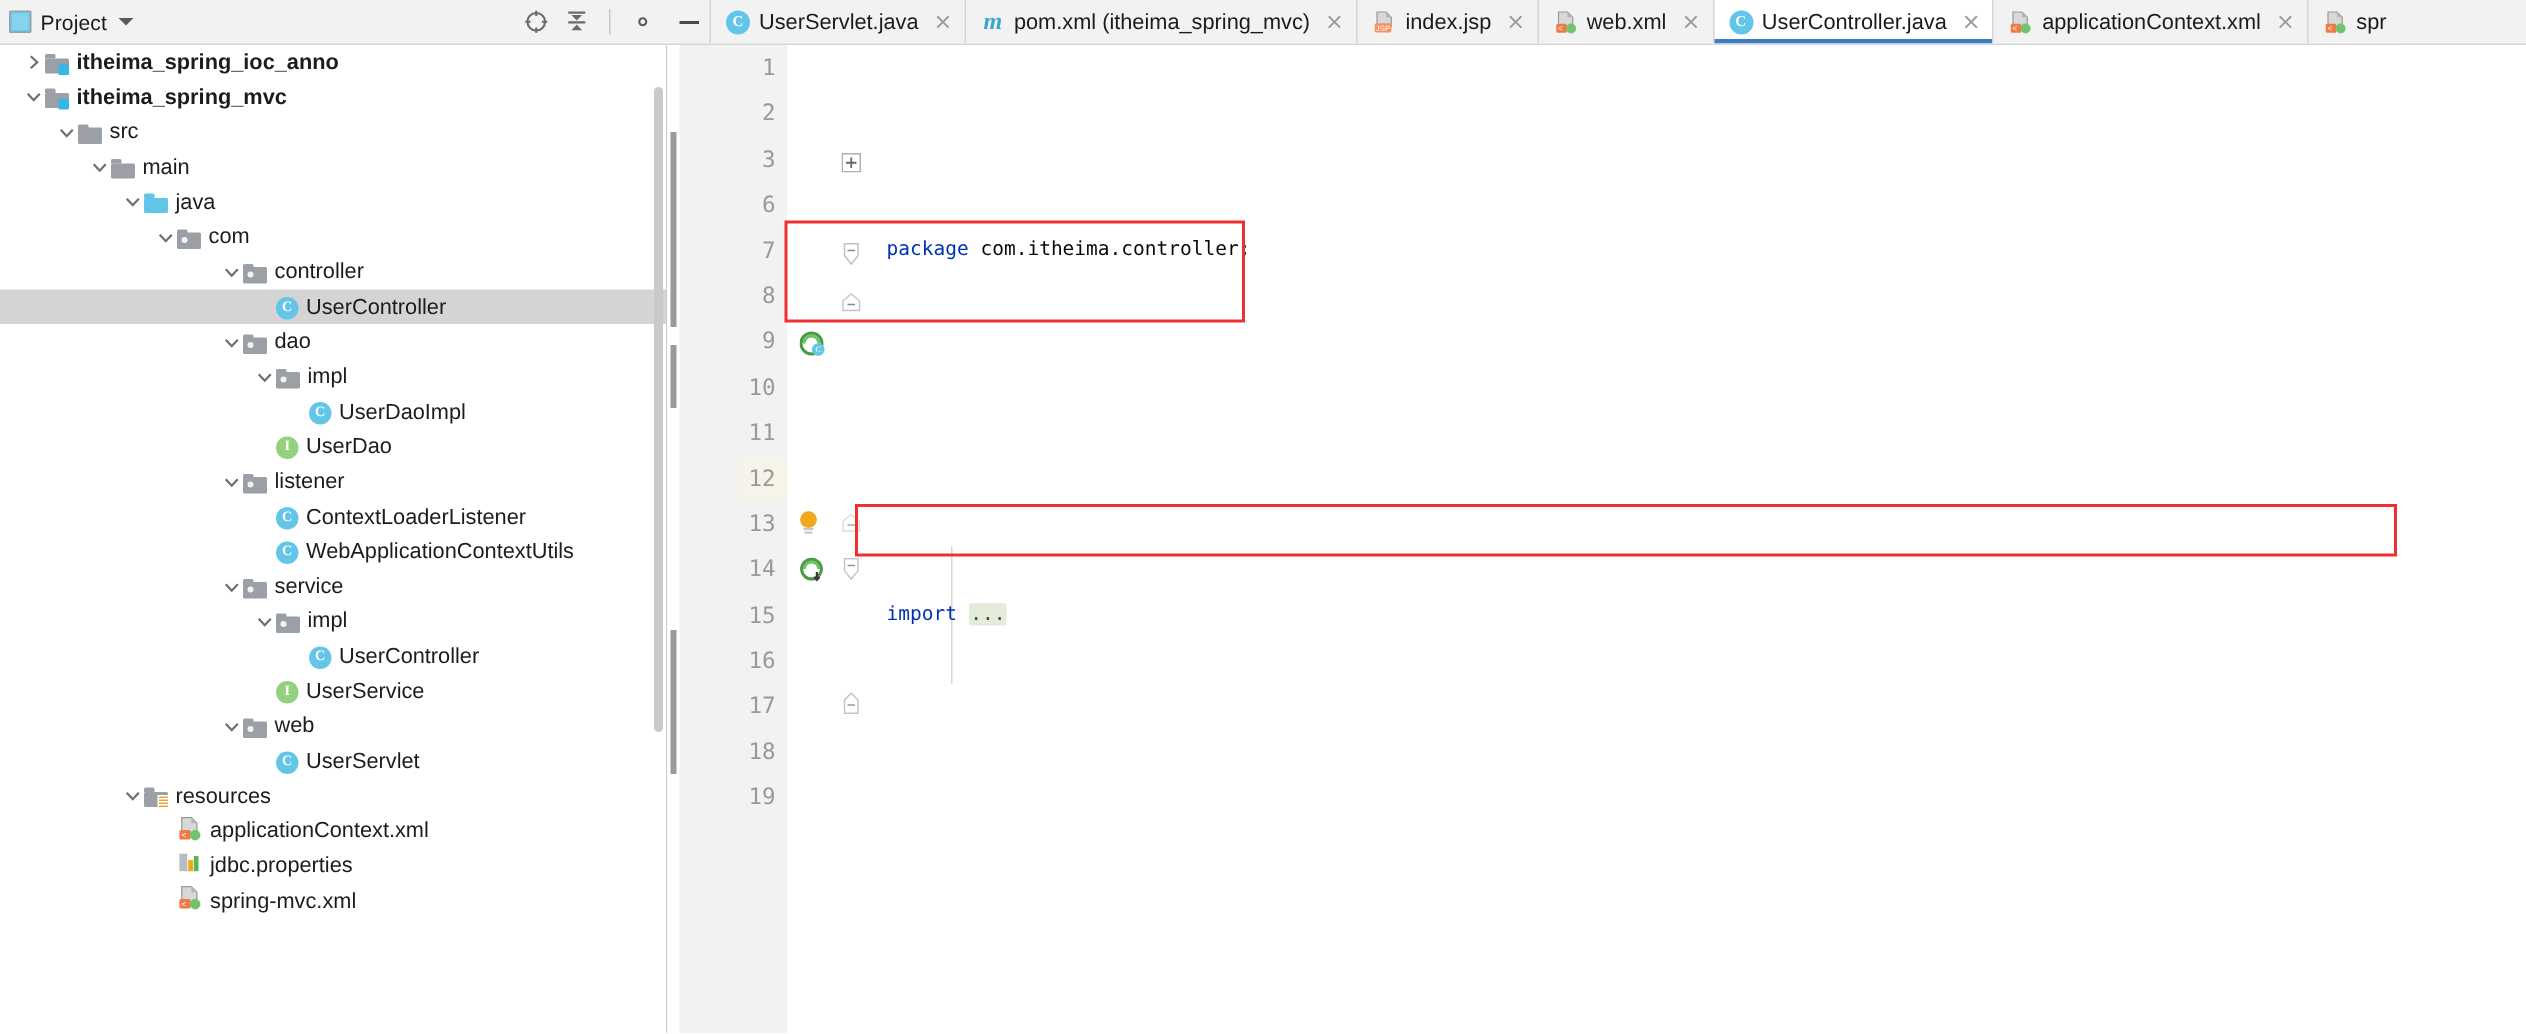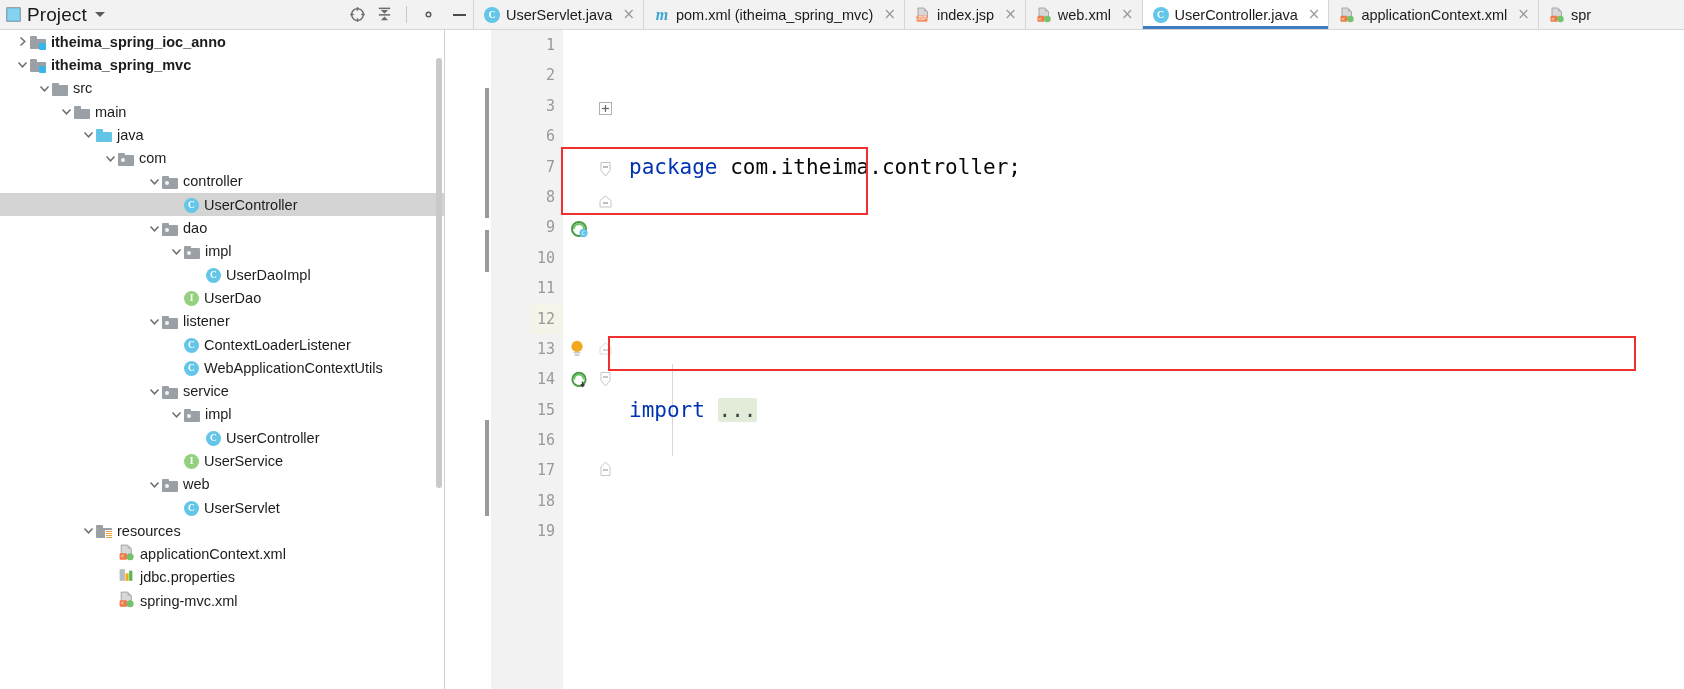--- a/index.html
+++ b/index.html
@@ -28,21 +28,21 @@
     width: 15px; height: 15px;
     border: 1.6px solid #9aa0a6;
     background: #6ec6e8;
     border-radius: 1px;
     position: relative;
   }
   .proj-icon::after {
     content: ""; position: absolute; left: 1px; right: 1px; top: 1px; bottom: 1px;
     background: #86d3ef;
   }
-  .proj-label { font-size: 19px; color: #1a1a1a; letter-spacing: .1px; }
+  .proj-label { font-size: 14px; color: #1a1a1a; letter-spacing: .1px; }
   .caret-down {
     width: 0; height: 0;
     border-left: 5px solid transparent;
     border-right: 5px solid transparent;
     border-top: 5px solid #5a5a5a;
     margin-left: 2px;
   }
   .proj-tools { margin-left: auto; display: flex; align-items: center; gap: 10px; }
   .tool-ic { width: 17px; height: 17px; display: block; }
   .tool-sep { width: 1px; height: 17px; background: #c6c6c6; margin: 0 3px; }
@@ -95,21 +95,21 @@
     font-size: 16px; line-height: 16px; text-align: center;
     font-family: "Liberation Serif", serif;
   }
   .ic-jsp, .ic-xml {
     width: 16px; height: 16px; flex: 0 0 16px;
     position: relative;
   }
   .ic-jsp svg, .ic-xml svg { display: block; }
 
   
-  .body-row { display: flex; flex: 1; min-height: 0; gap: 38px; }
+  .body-row { display: flex; flex: 1; min-height: 0; }
 
   
   .tree-pane {
     width: 445px; flex: 0 0 445px;
     background: #ffffff;
     border-right: 1px solid #cfcfcf;
     position: relative;
     overflow: hidden;
   }
   .tree-scroll-track {
@@ -225,21 +225,21 @@
   }
   .icon-gutter .gi { position: absolute; left: 8px; }
   .fold {
     position: absolute; left: 36px;
     width: 13px; height: 13px;
   }
   .code {
     flex: 1; min-width: 0;
     position: relative;
     padding-left: 10px;
-    font-size: 21px;
+    font-size: 13px;
     line-height: 30.4px;
     white-space: pre;
     color: #080808;
     overflow: hidden;
   }
   .code .line { height: 30.4px; position: relative; }
   .kw { color: #0033b3; font-weight: normal; }
   .ann { color: #9e880d; }
   .plain { color: #080808; }
   .fold-ph {

